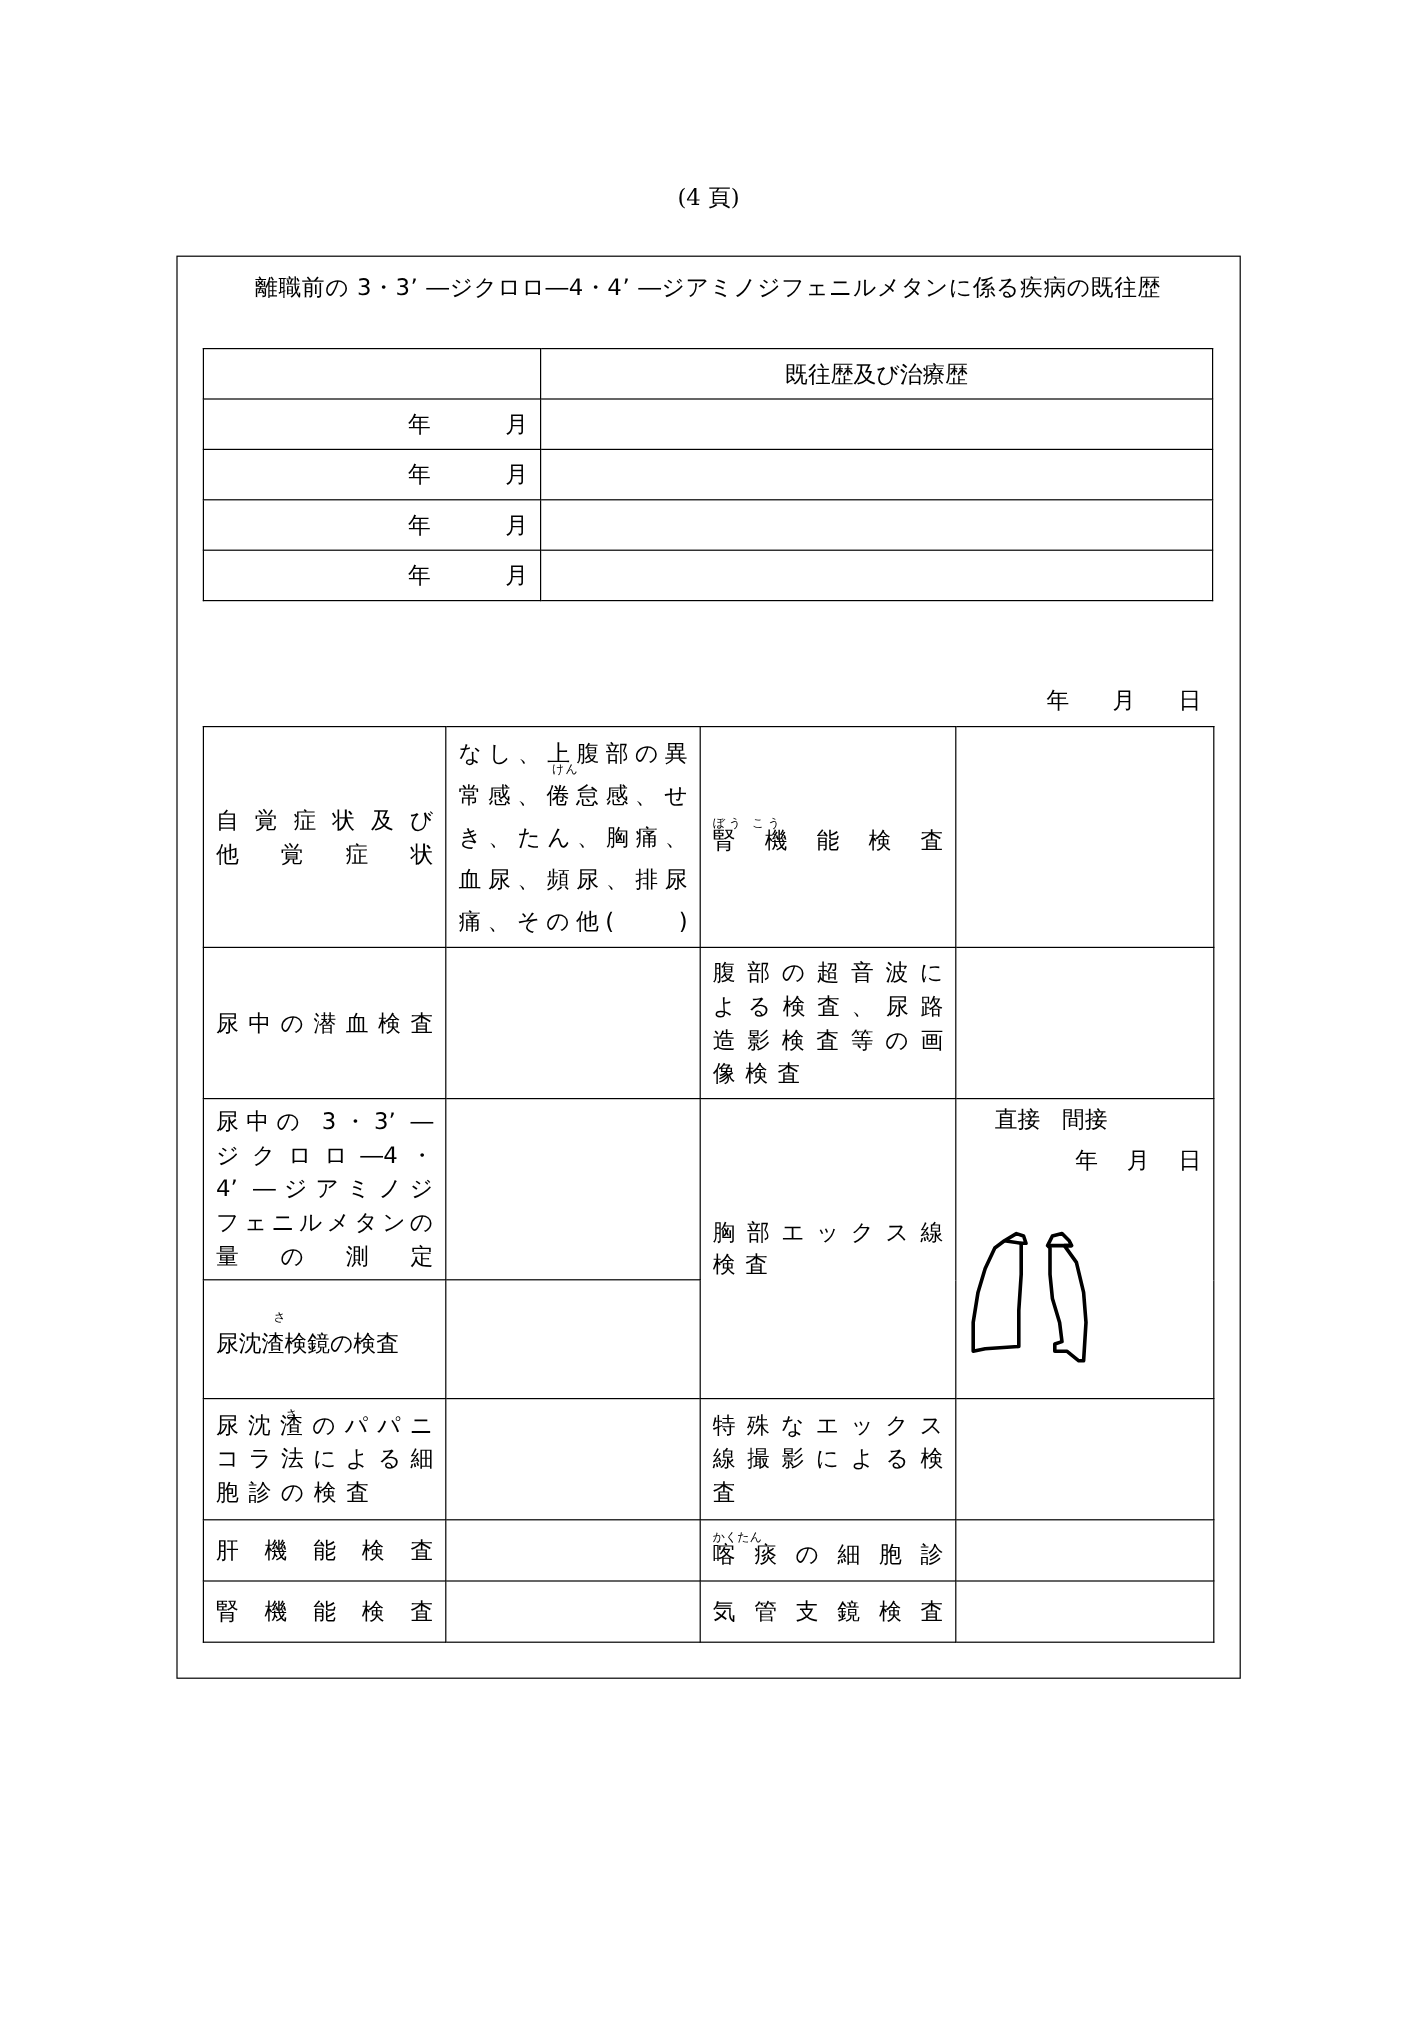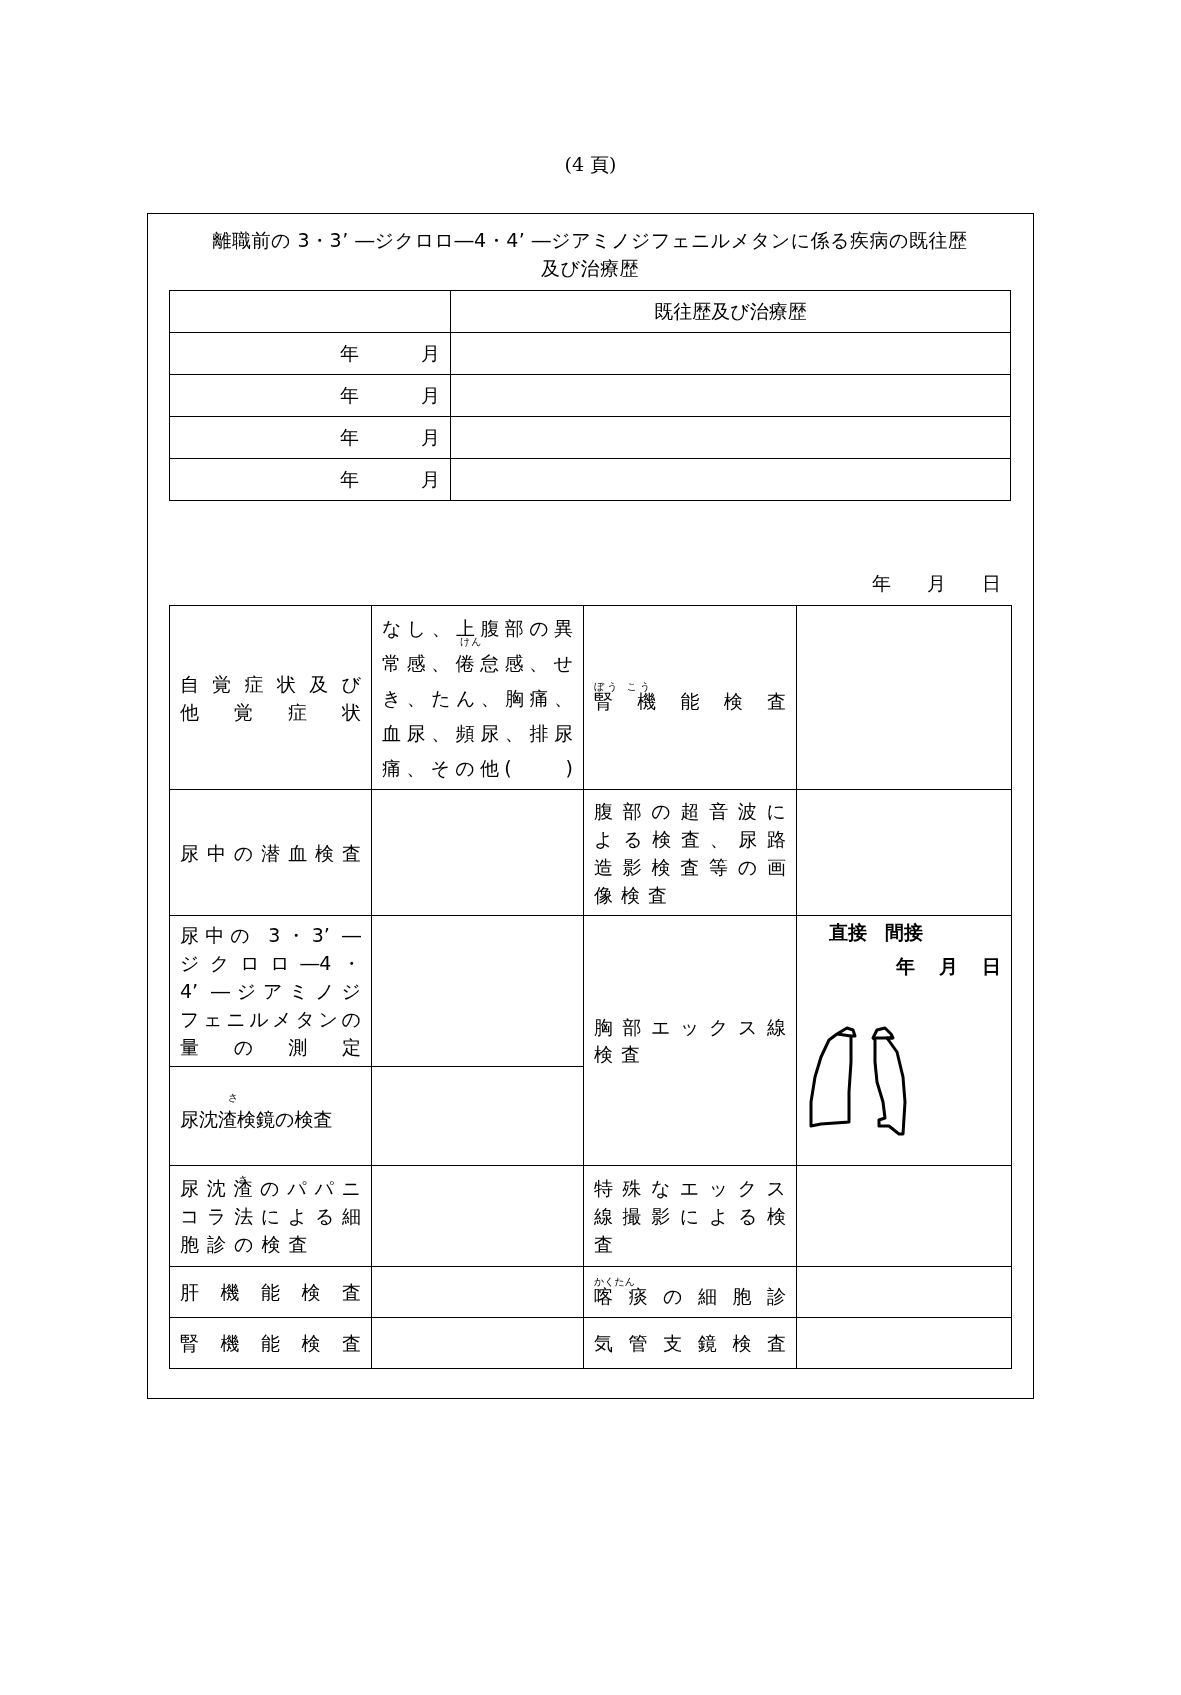--- a/index.html
+++ b/index.html
@@ -27,21 +27,20 @@
   .lungs { position:absolute; left:10px; top:106px; }
 </style>
 </head>
 <body>
 
 <div class="pagenum">(4 頁)</div>
 
 <div class="frame">
   <div class="title">
     <div>離職前の 3・3’ ―ジクロロ―4・4’ ―ジアミノジフェニルメタンに係る疾病の既往歴</div>
-    <div>及び治療歴</div>
   </div>
 
   <table class="hist" style="left:21px; top:76px; width:842px;">
     <tbody>
         <tr>
       <td style="width:280px;"></td>
       <td style="text-align:center;">既往歴及び治療歴</td>
     </tr>
     <tr>
       <td class="ym"><span>年</span><span style="width:62px;"></span><span>月</span></td>
@@ -126,21 +125,21 @@
         </div>
       </td>
       <td></td>
       <td rowspan="2">
         <div class="lines">
           <div>胸部エックス線</div>
           <div style="text-align-last:left; letter-spacing:8px;font-family:Liberation Serif, serif;">検査</div>
         </div>
       </td>
       <td rowspan="2" class="xr" style="vertical-align:top;">
-        <div style="position:relative; height:248px;font-weight:bold;">
+        <div style="position:relative; height:248px;">
           <div class="h"><span>直接</span><span>間接</span></div>
           <div class="d"><span>年</span><span>月</span><span>日</span></div>
           <svg class="lungs" width="110" height="125" viewBox="0 0 110 125">
             <g fill="none" stroke="#000" stroke-width="3" stroke-linejoin="round">
               <path d="M30 12 L40 6 L46 8 L48 14 L44 14 L44 40 L42 70 L42 100 L14 102 L4 104 L4 80 L8 55 L14 35 L22 18 Z"></path>
               <path d="M30 12 L44 14"></path>
               <path d="M70 8 L78 6 L84 12 L86 16 L80 16 L90 30 L96 55 L98 80 L96 112 L92 112 L82 104 L72 104 L72 98 L78 96 L76 80 L70 60 L68 40 L68 18 L66 16 Z"></path>
               <path d="M66 16 L86 16"></path>
             </g>
           </svg>

